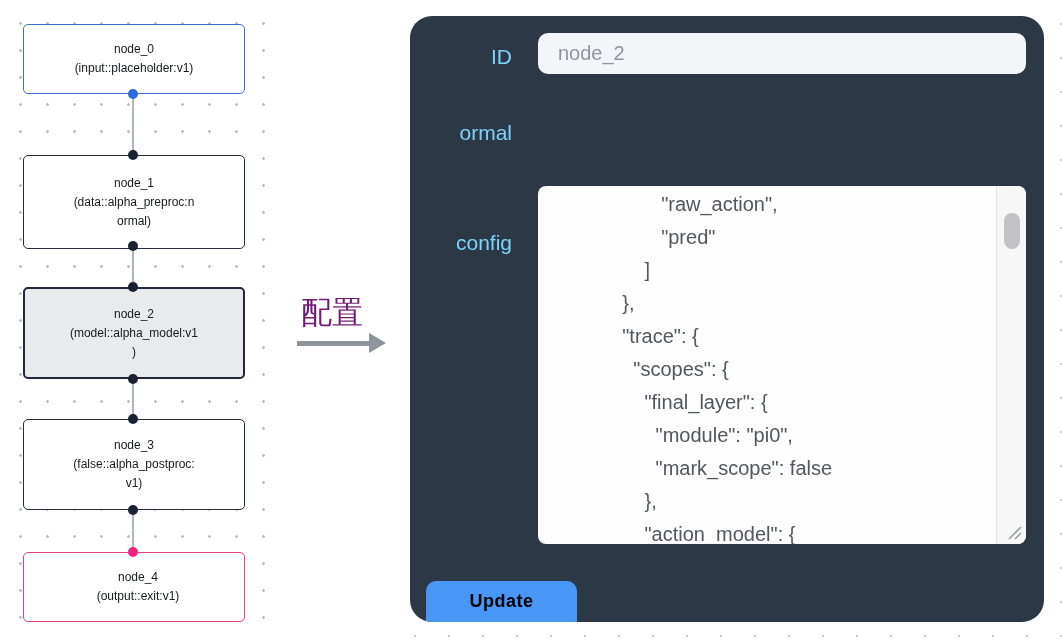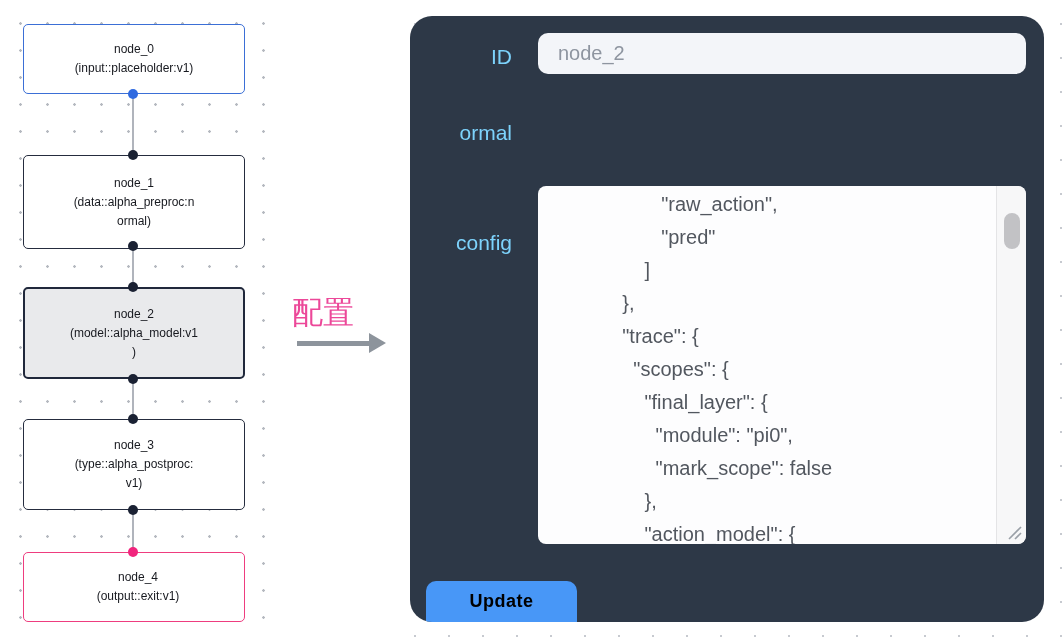--- a/index.html
+++ b/index.html
@@ -38,21 +38,21 @@
   .edge-3 { top:379px; height:40px; }
   .edge-4 { top:510px; height:42px; }
 
   .handle { position:absolute; left:128px; width:10px; height:10px; border-radius:50%; background:#1a2133; }
   .h-blue { background:#2f6ae0; }
   .h-pink { background:#f1247d; }
 
   
   .transition-label {
     position:absolute; left:292px; top:296px; width:80px;
-    font-size:31px; color:#ec4899; text-align:left; line-height:34px;
+    font-size:31px; color:#701a75; text-align:center; line-height:34px;
   }
   .arrow-line { position:absolute; left:297px; top:341px; width:72px; height:5px; background:#8d949c; }
   .arrow-head {
     position:absolute; left:369px; top:333px; width:0; height:0;
     border-top:10px solid transparent; border-bottom:10px solid transparent; border-left:17px solid #8d949c;
   }
 
   
   .config-panel {
     position:absolute; left:410px; top:16px; width:634px; height:606px;
@@ -116,21 +116,21 @@
 
   <div class="flow-node node-0">node_0
 (input::placeholder:v1)</div>
   <div class="flow-node node-1">node_1
 (data::alpha_preproc:n
 ormal)</div>
   <div class="flow-node node-2">node_2
 (model::alpha_model:v1
 )</div>
   <div class="flow-node node-3">node_3
-(type::alpha_postproc:
+(false::alpha_postproc:
 v1)</div>
   <div class="flow-node node-4">node_4
 (output::exit:v1)</div>
 
   <div class="handle h-blue" style="top:89px"></div>
   <div class="handle" style="top:150px"></div>
   <div class="handle" style="top:241px"></div>
   <div class="handle" style="top:282px"></div>
   <div class="handle" style="top:374px"></div>
   <div class="handle" style="top:414px"></div>

